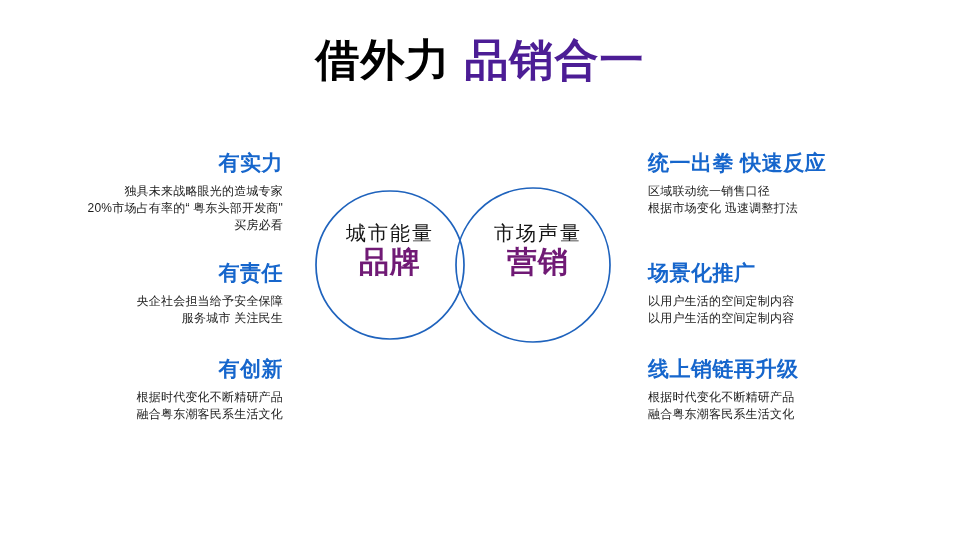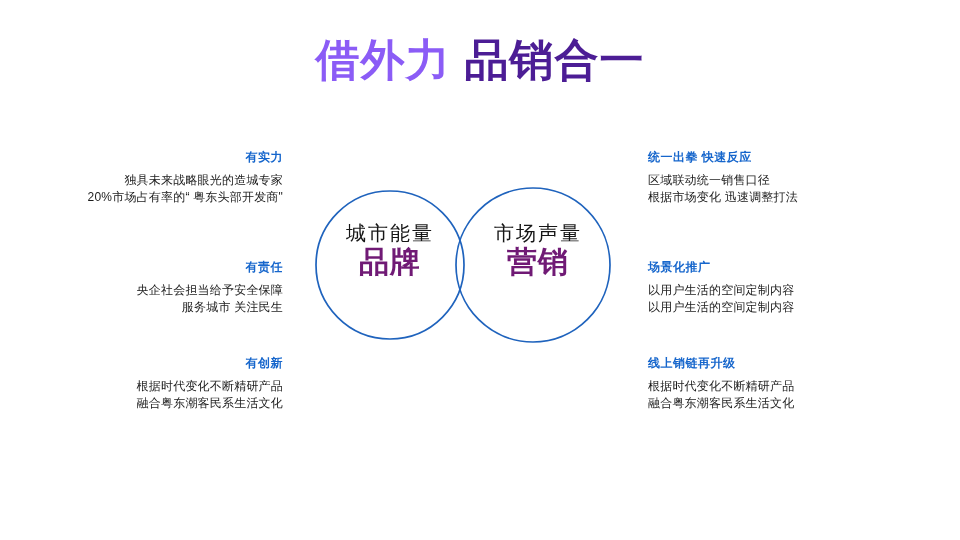--- a/index.html
+++ b/index.html
@@ -36,38 +36,38 @@
   }
   .title-black,
   .title-blue {
     font-size: 44px;
     font-weight: 700;
     letter-spacing: 1px;
     line-height: 1.1;
     display: inline;
     vertical-align: baseline;
   }
-  .title-black { color: #8b5cf6; }
+  .title-black { color: #000000; }
   .title-blue  { color: #4c1d95; margin-left: 14px; }
 
   
   .col {
     position: absolute;
     top: 150px;
     width: 240px;
   }
   .col-left  { left: 43px;  text-align: right; }
   .col-right { left: 648px; text-align: left;  }
 
   .block { margin-bottom: 22px; }
   .block:last-child { margin-bottom: 0; }
 
   .block-heading {
     color: #1666cc;
-    font-size: 12px;
+    font-size: 21px;
     font-weight: 700;
     letter-spacing: 0.5px;
     line-height: 1.25;
     margin-bottom: 7px;
     white-space: nowrap;
   }
   .block-line {
     color: #1c1c1c;
     font-size: 12px;
     font-weight: 400;
@@ -127,20 +127,21 @@
   <div class="title-wrap">
     <span class="title-black">借外力</span><span class="title-blue">品销合一</span>
   </div>
 
   <div class="col col-left">
 
     <div class="block b0">
       <div class="block-heading">有实力</div>
       <div class="block-line">独具未来战略眼光的造城专家</div>
       <div class="block-line">20%市场占有率的“ 粤东头部开发商"</div>
+      <div class="block-line">买房必看</div>
     </div>
 
     <div class="block b1">
       <div class="block-heading">有责任</div>
       <div class="block-line">央企社会担当给予安全保障</div>
       <div class="block-line">服务城市 关注民生</div>
     </div>
 
     <div class="block b2">
       <div class="block-heading">有创新</div>

